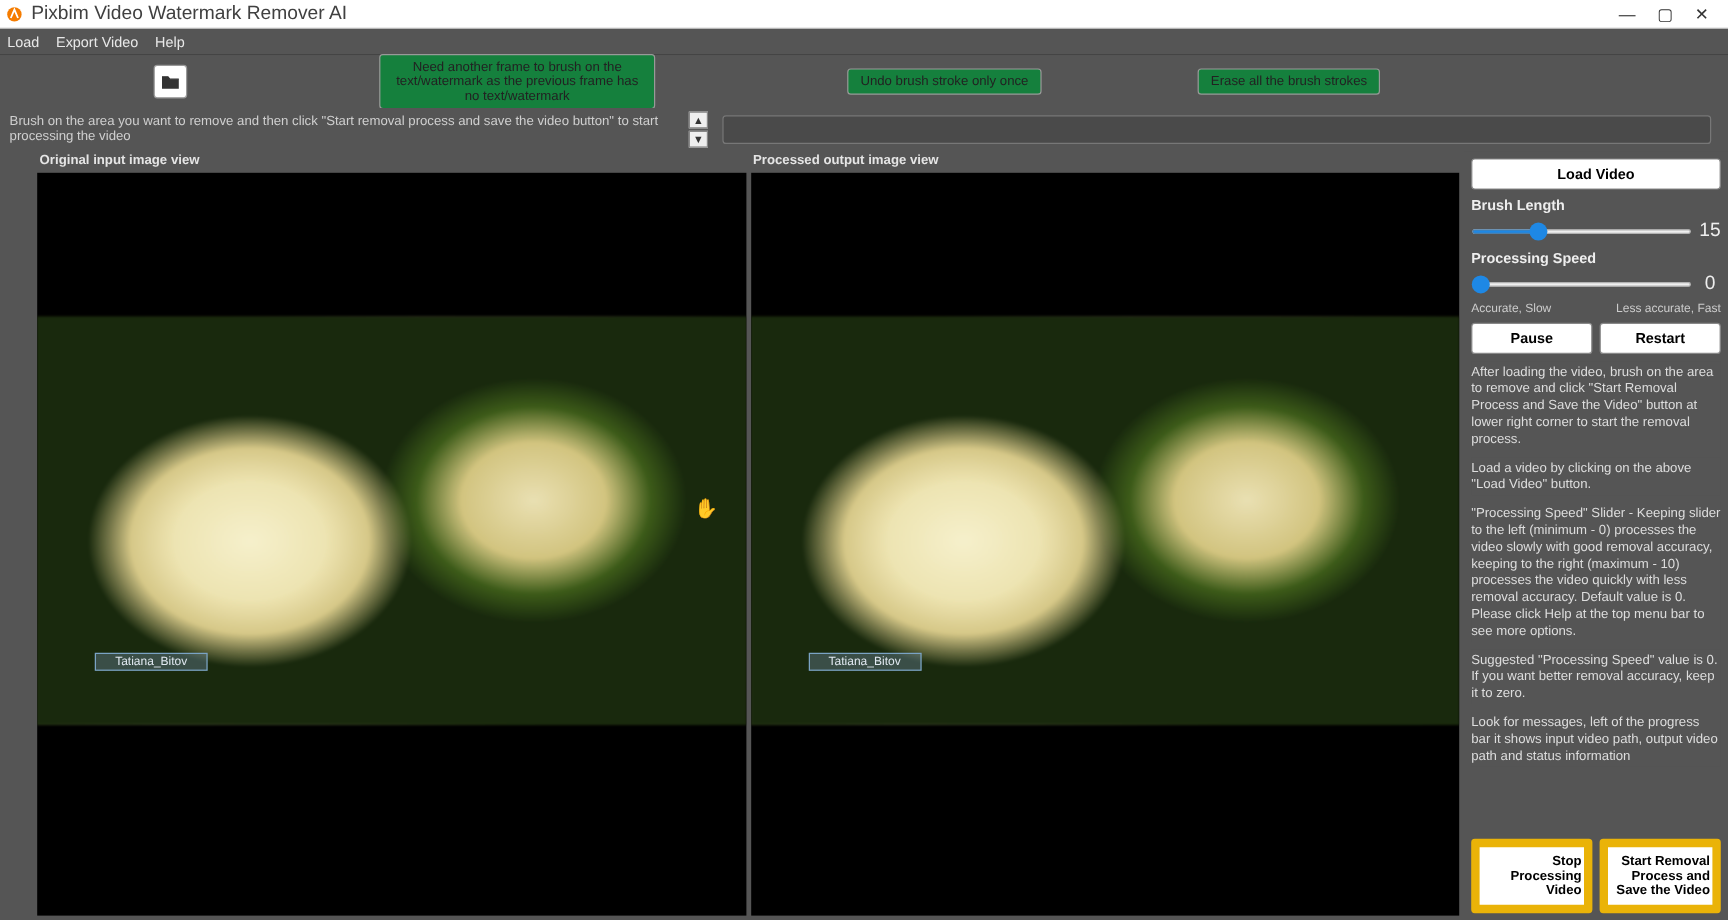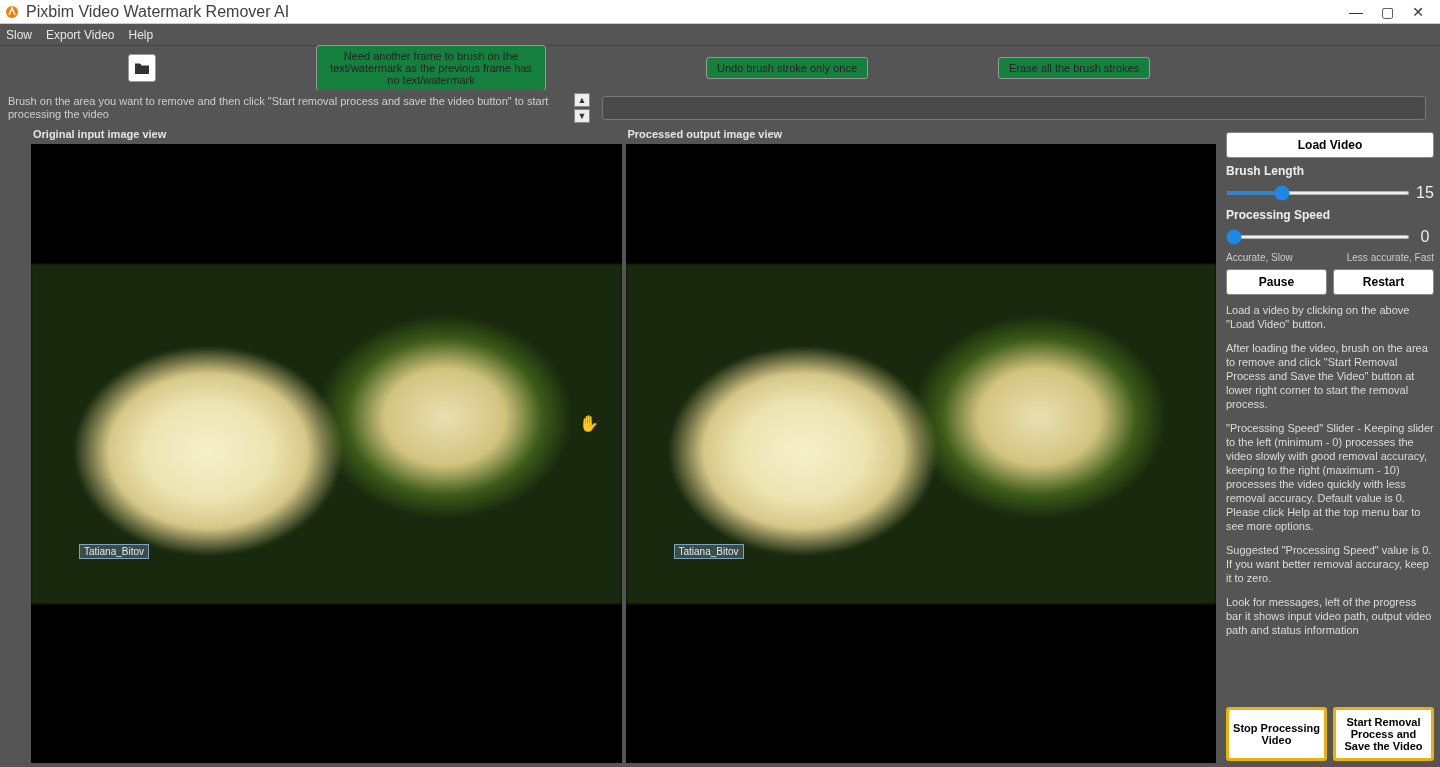--- a/index.html
+++ b/index.html
@@ -154,21 +154,21 @@
     filter: blur(1px) saturate(1.15);
   }
   .wm-box {
     position: absolute;
     top: 400px;
     left: 48px;
     border: 1px solid #7aa3c4;
     background: rgba(120,150,180,0.35);
     color: #e0e8f0;
     font-size: 10px;
-    padding: 1px 4px;
+    padding: 1px 16px;
   }
   .cursor-hand {
     position: absolute;
     top: 270px;
     left: 548px;
     font-size: 16px;
     color: #fff;
   }
   
   .sidebar {
@@ -215,24 +215,24 @@
     color: #ddd;
     font-size: 11px;
     line-height: 14px;
     padding: 2px 0;
   }
   .big-btn-row { display: flex; gap: 6px; margin-top: auto; }
   .big-btn {
     flex: 1;
     background: #fff;
     color: #000;
-    border: 3px solid #eab308;
+    border: 7px solid #eab308;
     border-radius: 3px;
     padding: 6px 2px;
-    text-align: center;
+    text-align: right;
     font-size: 11px;
     font-weight: bold;
     cursor: pointer;
   }
 </style>
 </head>
 <body>
 
 <div class="titlebar">
   <span class="logo">
@@ -243,21 +243,21 @@
   </span>
   <span class="title">Pixbim Video Watermark Remover AI</span>
   <div class="window-controls">
     <span>—</span>
     <span>▢</span>
     <span>✕</span>
   </div>
 </div>
 
 <div class="menubar">
-  <span>Slow</span>
+  <span>Load</span>
   <span>Export Video</span>
   <span>Help</span>
 </div>
 
 <div class="toolbar">
   <div class="folder-btn">
     <svg width="16" height="14" viewBox="0 0 16 14">
         <path d="M1 3 h5 l1.5 2 H15 v8 H1 z" fill="#333"></path>
         <path d="M1 3 h5 l1.5 2 H15" fill="none" stroke="#333"></path>
       </svg>
@@ -317,22 +317,22 @@
     <div class="speed-labels">
       <span>Accurate, Slow</span>
       <span>Less accurate, Fast</span>
     </div>
 
     <div class="two-btn-row">
       <button class="side-btn">Pause</button>
       <button class="side-btn">Restart</button>
     </div>
 
+    <div class="textblock">After loading the video, brush on the area to remove and click "Start Removal Process and Save the Video" button at lower right corner to start the removal process.</div>
     <div class="textblock">Load a video by clicking on the above "Load Video" button.</div>
-    <div class="textblock">After loading the video, brush on the area to remove and click "Start Removal Process and Save the Video" button at lower right corner to start the removal process.</div>
     <div class="textblock">"Processing Speed" Slider - Keeping slider to the left (minimum - 0) processes the video slowly with good removal accuracy, keeping to the right (maximum - 10) processes the video quickly with less removal accuracy. Default value is 0. Please click Help at the top menu bar to see more options.</div>
     <div class="textblock">Suggested "Processing Speed" value is 0. If you want better removal accuracy, keep it to zero.</div>
     <div class="textblock">Look for messages, left of the progress bar it shows input video path, output video path and status information</div>
 
     <div class="big-btn-row">
       <button class="big-btn">Stop Processing Video</button>
       <button class="big-btn">Start Removal Process and Save the Video</button>
     </div>
   </div>
 </div>

